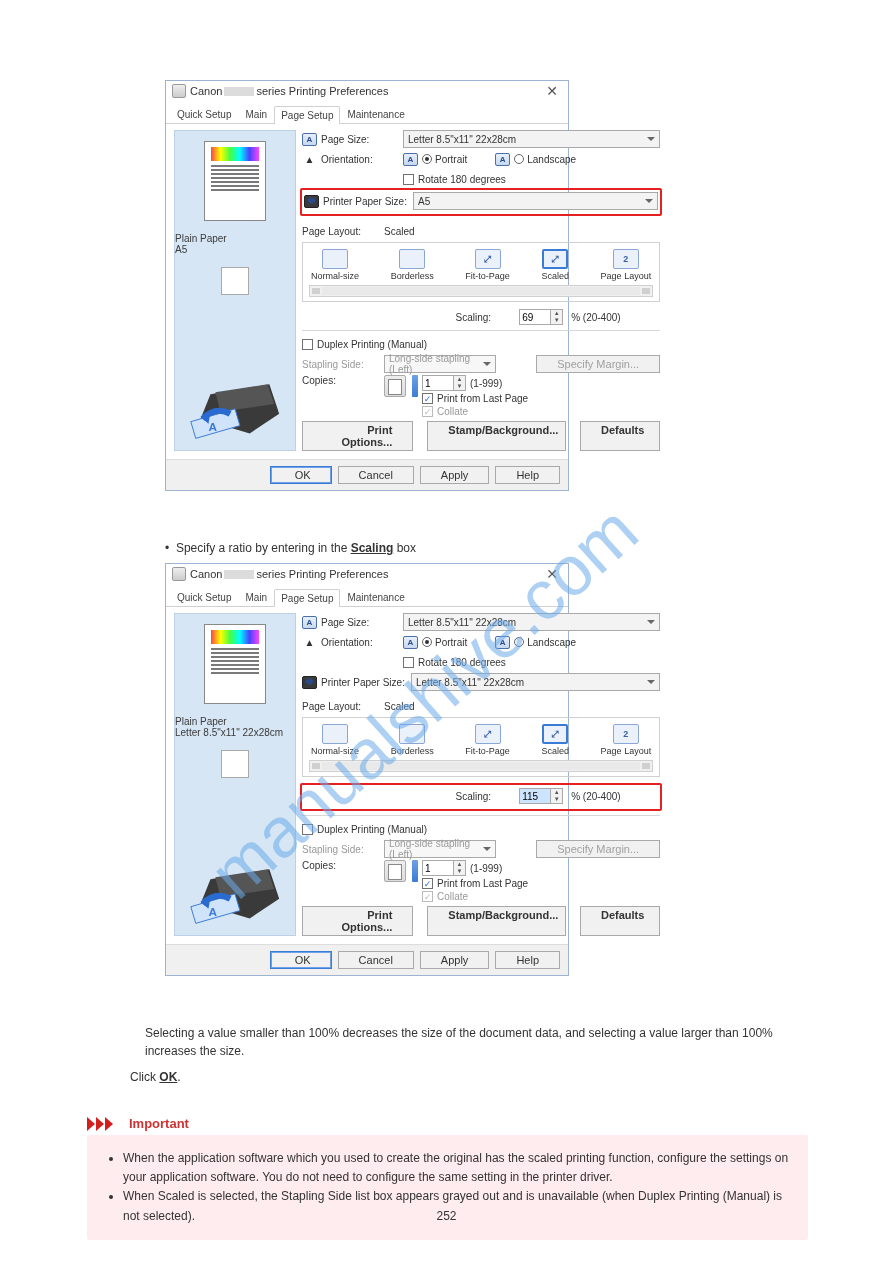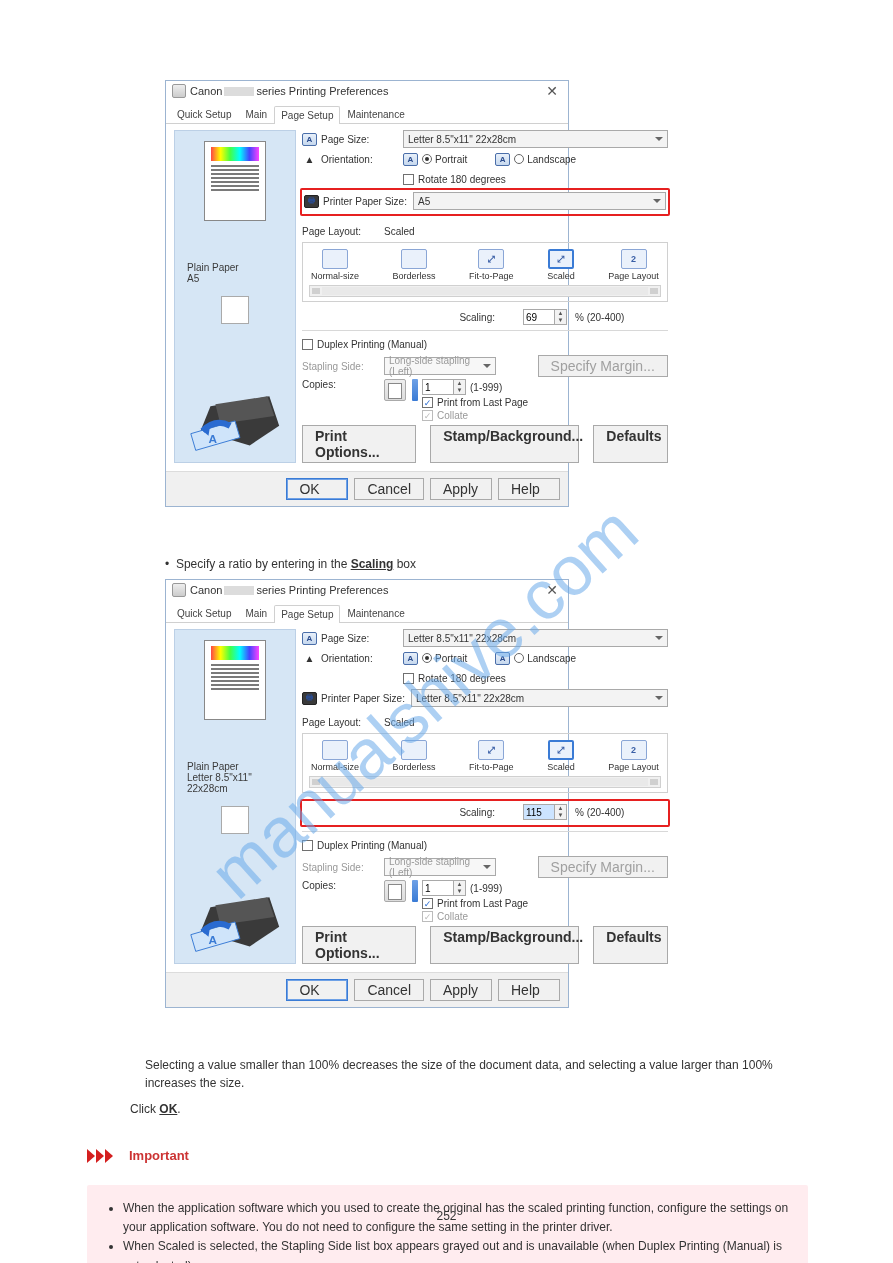--- a/index.html
+++ b/index.html
@@ -11,21 +11,21 @@
   .titlebar .mask { width: 30px; height: 9px; background: #dcdcdc; margin: 0 2px; display: inline-block; }
   .close-x { margin-left: auto; font-size: 14px; color: #555; padding: 0 4px; cursor: pointer; }
   .tabs { display: flex; border-bottom: 1px solid #d0d0d0; padding: 4px 4px 0 4px; gap: 0; font-size: 10px; }
   .tab { padding: 3px 6px; color: #444; border: 1px solid transparent; border-bottom: none; }
   .tab.active { background: #fff; border-color: #d0d0d0; border-top-left-radius: 2px; border-top-right-radius: 2px; position: relative; top: 1px; }
   .body { display: flex; padding: 6px 8px 8px 8px; gap: 6px; }
   .preview { width: 124px; background: #d6e6f5; border: 1px solid #bcd0e6; display: flex; flex-direction: column; }
   .sheet { margin: 10px auto 6px; width: 62px; height: 80px; background: #fff; border: 1px solid #888; display: flex; flex-direction: column; padding: 5px 6px 4px; gap: 2px; }
   .rainbow { height: 14px; background: linear-gradient(90deg,#f44,#ff0,#4f4,#0ff,#44f,#f4f); margin-bottom: 2px; }
   .line { height: 2px; background: #7a7a7a; }
-  .media { font-size: 10px; padding: 6px 12px; color: #3a3a3a; margin-top: 29px; }
+  .media { font-size: 10px; padding: 6px 0; color: #3a3a3a; }
   .cass { margin: 6px auto 0; width: 28px; height: 28px; background: #fff; border: 1px solid #aaa; }
   .printer-art { margin-top: auto; padding: 6px; height: 96px; display: flex; align-items: flex-end; justify-content: center; }
   .printer-art svg { width: 108px; height: 80px; }
   .settings { flex: 1; font-size: 10px; color: #333; }
   .row { display: flex; align-items: center; gap: 4px; min-height: 18px; margin-bottom: 2px; }
   .row .lbl { width: 78px; }
   .row .lbl.wide { width: 86px; }
   .row .icon-sq { width: 15px; height: 13px; border: 1px solid #4a6ea9; background: linear-gradient(#e8f0fa,#c6d8ee); display: flex; align-items: center; justify-content: center; font-size: 8px; color: #2a4b8d; font-weight: bold; border-radius: 2px; }
   .row .icon-sq.dark { background: #3a3a3a; border-color: #222; }
   .select { flex: 1; border: 1px solid #a9a9a9; background: #f3f3f3; height: 18px; display: flex; align-items: center; padding: 0 4px; font-size: 10px; position: relative; color: #333; }
@@ -44,36 +44,36 @@
   .licon { width: 26px; height: 20px; border: 1px solid #8aa6d6; background: #eaf1fb; border-radius: 2px; display: flex; align-items: center; justify-content: center; font-size: 9px; color: #3a5fa6; font-weight: bold; }
   .licon.sel { border: 2px solid #3a7bd5; }
   .scrollbar { height: 12px; background: #f0f0f0; border: 1px solid #d0d0d0; margin: 4px 2px 2px; position: relative; }
   .scrollbar::before, .scrollbar::after { content: ""; position: absolute; top: 2px; width: 8px; height: 6px; background: #d0d0d0; }
   .scrollbar::before { left: 2px; } .scrollbar::after { right: 2px; }
   .scrollbar .track { position: absolute; left: 12px; right: 12px; top: 1px; bottom: 1px; background: #e9e9e9; }
   .spin { display: flex; align-items: flex-end; }
   .spin input { width: 32px; height: 16px; border: 1px solid #a9a9a9; font-size: 10px; padding: 0 2px; }
   .spin .arrows { width: 12px; height: 16px; border: 1px solid #a9a9a9; border-left: none; background: #f2f2f2; display: flex; flex-direction: column; }
   .spin .arrows span { flex: 1; font-size: 6px; text-align: center; line-height: 7px; color: #555; }
-  .btn { border: 1px solid #a9a9a9; background: #f1f1f1; padding: 2px 12px; font-size: 14px; color: #333; min-width: 62px; text-align: left; display: inline-block; }
+  .btn { border: 1px solid #a9a9a9; background: #f1f1f1; padding: 2px 20px; font-size: 11px; color: #333; min-width: 62px; text-align: right; display: inline-block; }
   .btn.primary { border-color: #3a7bd5; box-shadow: inset 0 0 0 1px #6fa1e6; }
   .btn.disabled { color: #a0a0a0; }
   .btnrow { display: flex; justify-content: flex-end; gap: 14px; margin-top: 4px; font-weight: bold; }
   .footer { background: #f0f0f0; padding: 6px 8px; border-top: 1px solid #dcdcdc; display: flex; justify-content: flex-end; gap: 6px; }
   .hr { height: 1px; background: #d8d8d8; margin: 4px 0; }
   .pages-ico { width: 22px; height: 22px; background: linear-gradient(#eee,#dcdcdc); border: 1px solid #aaa; border-radius: 2px; margin-right: 4px; position: relative; }
   .pages-ico::after { content: ""; position: absolute; left: 3px; top: 3px; width: 12px; height: 14px; background: #fff; border: 1px solid #888; }
   .pages-strip { width: 6px; height: 22px; background: linear-gradient(#6fa1e6,#3a7bd5); margin-left: -2px; border-radius: 1px; }
   .copies-group { display: flex; align-items: flex-start; gap: 4px; }
   .copies-col { display: flex; flex-direction: column; gap: 2px; }
   
   .ptext { font-size: 12px; color: #333; margin: 8px 0 6px; line-height: 1.5; }
   .bold { font-weight: 600; text-decoration: underline; }
   .important { margin-top: 30px; }
-  .imp-label { display: flex; align-items: center; gap: 8px; margin-bottom: 22px; }
+  .imp-label { display: flex; align-items: center; gap: 8px; margin-bottom: 4px; }
   .chev { }
   .imp-text { font-size: 13px; font-weight: 600; color: #c33; }
   .pinkbox { background: #ffecef; border-radius: 2px; padding: 14px 18px; font-size: 12px; color: #333; line-height: 1.6; }
   .pinkbox ul { margin: 0; padding-left: 18px; }
   .pagenum { position: absolute; left: 0; right: 0; bottom: 40px; text-align: center; font-size: 12px; color: #333; }
   
   .wm { position: absolute; inset: 0; pointer-events: none; z-index: 5; }
   
   .wm svg { width: 100%; height: 100%; }
 </style>

